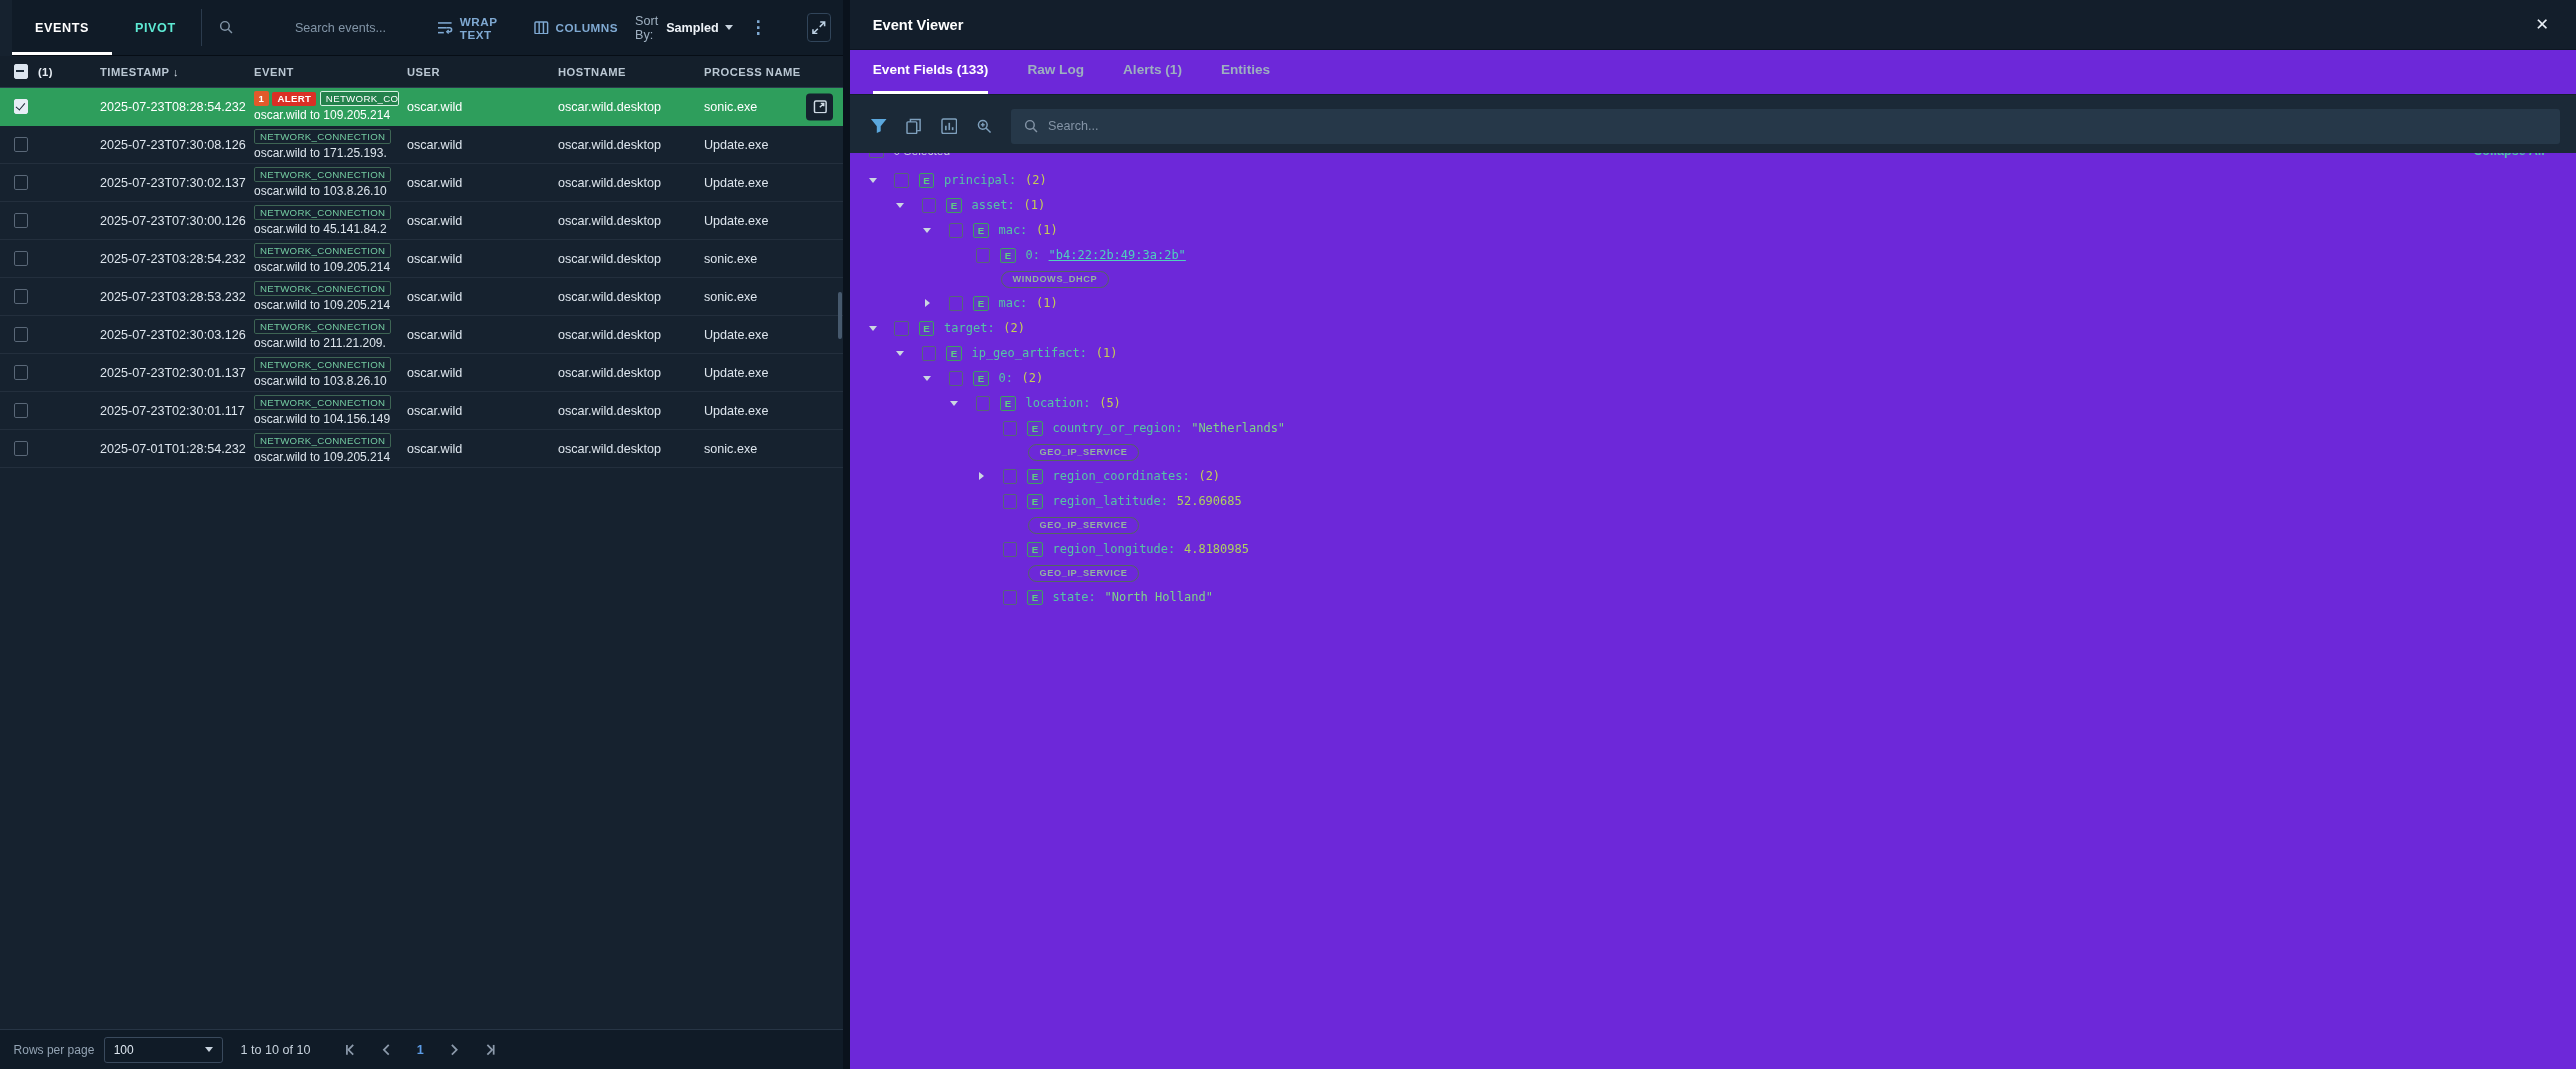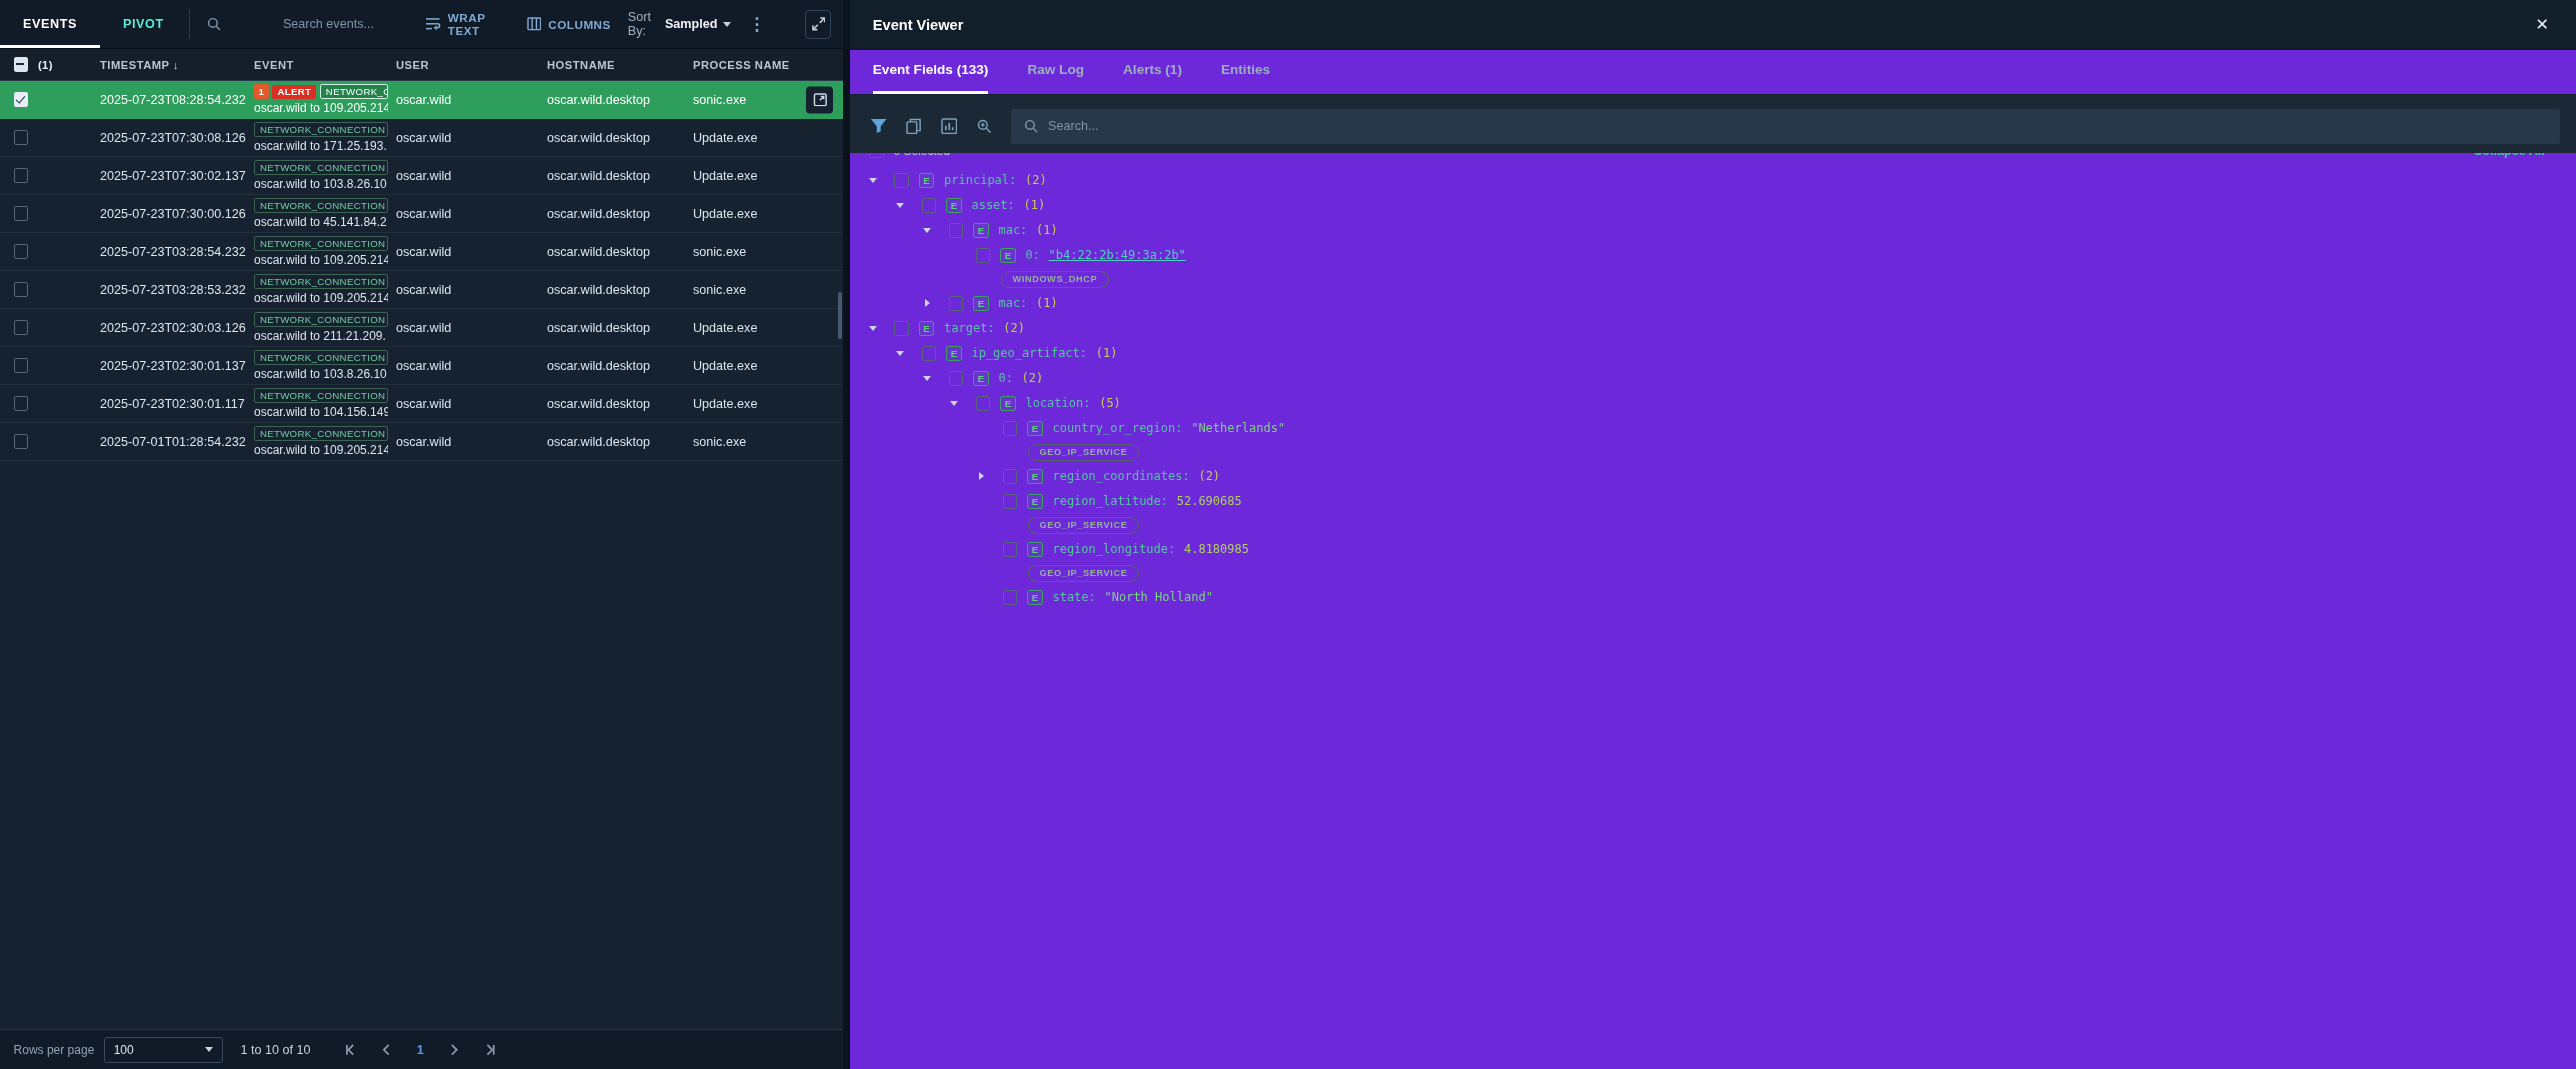--- a/index.html
+++ b/index.html
@@ -3,42 +3,42 @@
 <meta charset="utf-8">
 <style>
   * { margin:0; padding:0; box-sizing:border-box; }
   html,body { width:2576px; height:1069px; overflow:hidden; background:#0a121c;
               font-family:"Liberation Sans", sans-serif; }
   .app { display:flex; width:2576px; height:1069px; }
 
   
   .left { width:843px; background:#16222f; display:flex; flex-direction:column; position:relative; }
 
-  .topbar { height:49px; background:#101b27; display:flex; align-items:stretch; border-bottom:1px solid #060d15; flex:none; }
+  .topbar { height:56px; background:#101b27; display:flex; align-items:stretch; border-bottom:1px solid #060d15; flex:none;margin-left:12px; }
   .ltab { padding:0 23px; display:flex; align-items:center; font-size:12.6px; font-weight:700; letter-spacing:0.6px; color:#5eead4; position:relative; cursor:pointer; }
   .ltab.active { color:#fff; }
   .ltab.active::after { content:""; position:absolute; left:0; right:0; bottom:0; height:2.9px; background:#fff; }
   .vsep { width:1px; background:#2b3b4d; margin:8.7px 1.9px; flex:none; }
   .tb-search { display:flex; align-items:center; gap:9.7px; margin-left:15.6px; }
   .tb-search input { background:transparent; border:none; outline:none; color:#7dd3fc; font-size:12.6px; width:194px; font-family:inherit;text-align:center; }
   .tb-search input::placeholder { color:#8295a7; }
   .tb-right { margin-left:auto; display:flex; align-items:center; gap:17px; padding-right:11.7px; }
   .tb-btn { display:flex; align-items:center; gap:6.8px; color:#7fa9d2; font-size:11.7px; font-weight:700; letter-spacing:0.5px; cursor:pointer; }
   .sortby { display:flex; align-items:center; gap:5.8px; font-size:12.6px; }
   .sortby .lbl { color:#9fb0c0; }
   .sortby .val { color:#eef3f8; font-weight:700; display:flex; align-items:center; gap:5.8px; cursor:pointer; }
   .caret-down { width:0; height:0; border-left:4.9px solid transparent; border-right:4.9px solid transparent; border-top:5.8px solid #c9d4df; display:inline-block; }
   .kebab { color:#7fa9d2; font-size:17.5px; font-weight:700; cursor:pointer; letter-spacing:1px; }
   .expand-btn { width:29px; height:29px; border:1px solid #31455a; border-radius:3.9px; display:flex; align-items:center; justify-content:center; cursor:pointer; align-self:center; }
 
   
   .thead { height:32px; background:#141f2b; border-bottom:1px solid #2b3a4b; display:flex; align-items:center; font-size:11.2px; font-weight:700; letter-spacing:0.5px; color:#bac7d3; flex:none; }
   .c-check { width:100px; padding-left:13.6px; display:flex; align-items:center; gap:9.7px; flex:none; }
   .c-ts    { width:154px; flex:none; overflow:hidden; white-space:nowrap; }
-  .c-event { width:142px; flex:none; overflow:hidden; padding-right:8px; }
+  .c-event { width:153px; flex:none; overflow:hidden; padding-right:8px; }
   .c-user  { width:151px; flex:none; overflow:hidden; white-space:nowrap; }
   .c-host  { width:146px; flex:none; overflow:hidden; white-space:nowrap; }
   .c-proc  { flex:1; overflow:hidden; white-space:nowrap; position:relative; }
 
   .rows { flex:none; }
   .trow { height:38px; display:flex; align-items:center; border-bottom:1px solid #232f3d; font-size:12.6px; color:#dde5ed; position:relative; cursor:pointer; }
   .trow.sel { background:#2e9e5c; color:#ffffff; border-bottom-color:#2e9e5c; }
   .checkbox { width:14.6px; height:14.6px; border:1.5px solid #5a6878; border-radius:1.9px; flex:none; cursor:pointer; }
   .checkbox.checked { background:#e7eef6; border-color:#e7eef6; position:relative; }
   .checkbox.checked::after { content:""; position:absolute; left:3.9px; top:1px; width:3.9px; height:7.8px; border-right:1.9px solid #1c2a38; border-bottom:1.9px solid #1c2a38; transform:rotate(40deg); }

